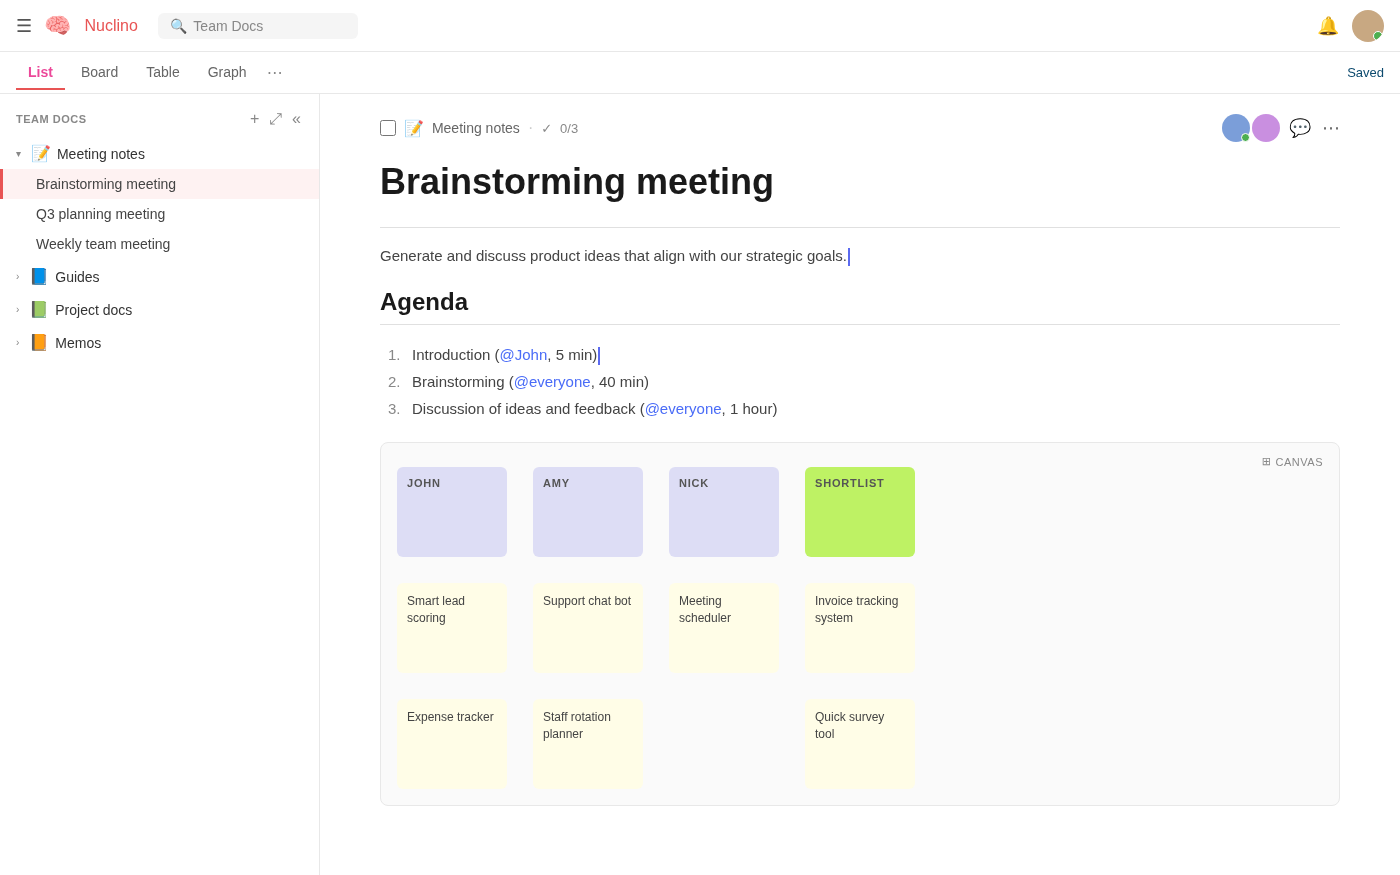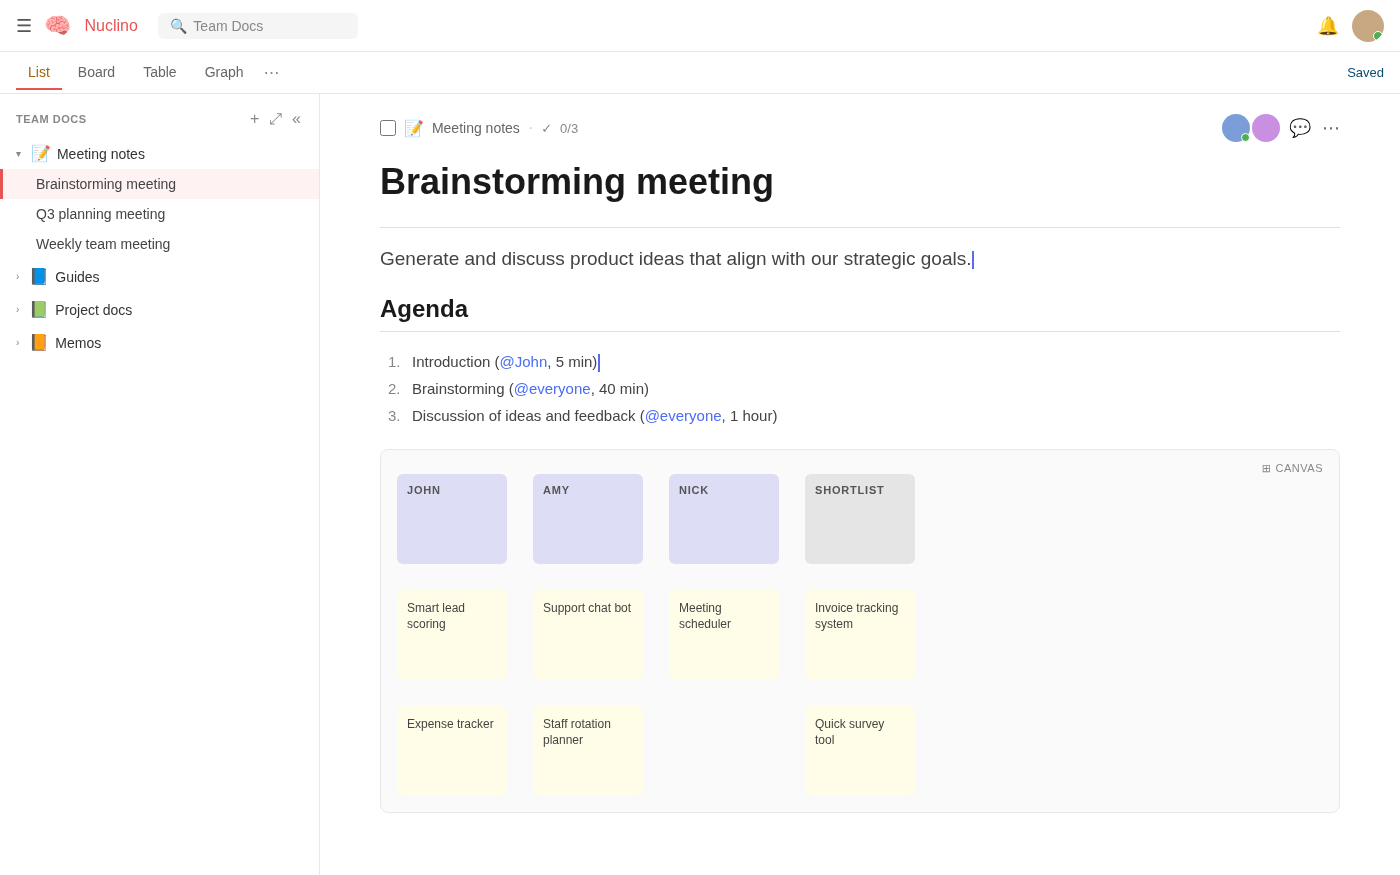--- a/index.html
+++ b/index.html
@@ -27,21 +27,21 @@
 
     
     .tab-bar {
       display: flex; align-items: center; height: 42px;
       border-bottom: 1px solid #e8e8e8; padding: 0 16px; gap: 4px;
     }
     .tab {
       padding: 8px 12px; font-size: 14px; cursor: pointer; color: #666;
       border-bottom: 2px solid transparent; margin-bottom: -1px;
     }
-    .tab.active { color: #a16207; border-bottom-color: #e85454; font-weight: 400; text-align: center; }
+    .tab.active { color: #ec4899; border-bottom-color: #e85454; font-weight: 700; text-align: center; }
     .tab-more { margin-left: 4px; color: #888; cursor: pointer; font-size: 16px; }
     .saved-label { margin-left: auto; font-size: 13px; color: #0c4a6e; }
 
     
     .main-layout { display: flex; height: calc(875px - 94px); }
 
     
     .sidebar {
       width: 320px; min-width: 320px; border-right: 1px solid #e8e8e8;
       overflow-y: auto; background: #fff;
@@ -80,21 +80,21 @@
       position: relative;
     }
     .content-header-left { display: flex; align-items: center; gap: 8px; }
     .content-checkbox { width: 16px; height: 16px; border: 1.5px solid #ccc; border-radius: 3px; cursor: pointer; }
     .breadcrumb-text { font-size: 14px; color: #666; }
     .progress-text { font-size: 13px; color: #888; }
 
     .doc-title { font-size: 36px; font-weight: 700; color: #1a1a1a; margin-bottom: 24px; line-height: 1.2; }
     .doc-h2 { font-size: 24px; font-weight: 600; color: #1a1a1a; margin-bottom: 8px; margin-top: 20px; }
     .doc-divider { border: none; border-top: 1px solid #e0e0e0; margin-bottom: 16px; }
-    .doc-paragraph { font-size: 19px; color: #444; line-height: 1.6; margin-bottom: 4px; }
+    .doc-paragraph { font-size: 15px; color: #444; line-height: 1.6; margin-bottom: 4px; }
     .cursor-indicator { display: inline-block; width: 2px; height: 18px; background: #5b6af0; vertical-align: middle; margin-left: 1px; }
 
     .agenda-list { list-style: none; margin-bottom: 20px; padding-left: 8px; }
     .agenda-list li { font-size: 15px; color: #444; line-height: 1.8; display: flex; align-items: baseline; gap: 4px; }
     .agenda-num { color: #888; min-width: 20px; }
     .mention { color: #4a6cf7; }
 
     
     .canvas-container {
       border: 1px solid #e8e8e8; border-radius: 8px; padding: 16px;
@@ -107,21 +107,21 @@
     }
     .canvas-grid {
       display: grid; grid-template-columns: repeat(4, 110px); gap: 26px;
       margin-top: 8px;
     }
     .canvas-col-header {
       background: #ddddf5; border-radius: 6px; padding: 10px;
       font-size: 11px; font-weight: 600; color: #555; letter-spacing: 0.8px;
       height: 90px;
     }
-    .canvas-col-header.green { background: #e5e5e5; }
+    .canvas-col-header.green { background: #bef264; }
     .canvas-card {
       background: #fffde7; border-radius: 6px; padding: 10px;
       font-size: 12px; color: #444; height: 90px; line-height: 1.4;
     }
     .canvas-card.empty { background: transparent; border: none; }
 
     
     .right-panel-icons { display: flex; align-items: center; gap: 10px; }
     .avatar-small { width: 28px; height: 28px; border-radius: 50%; display: inline-block; position: relative; }
     .av1 { background: #7b9ed9; }

